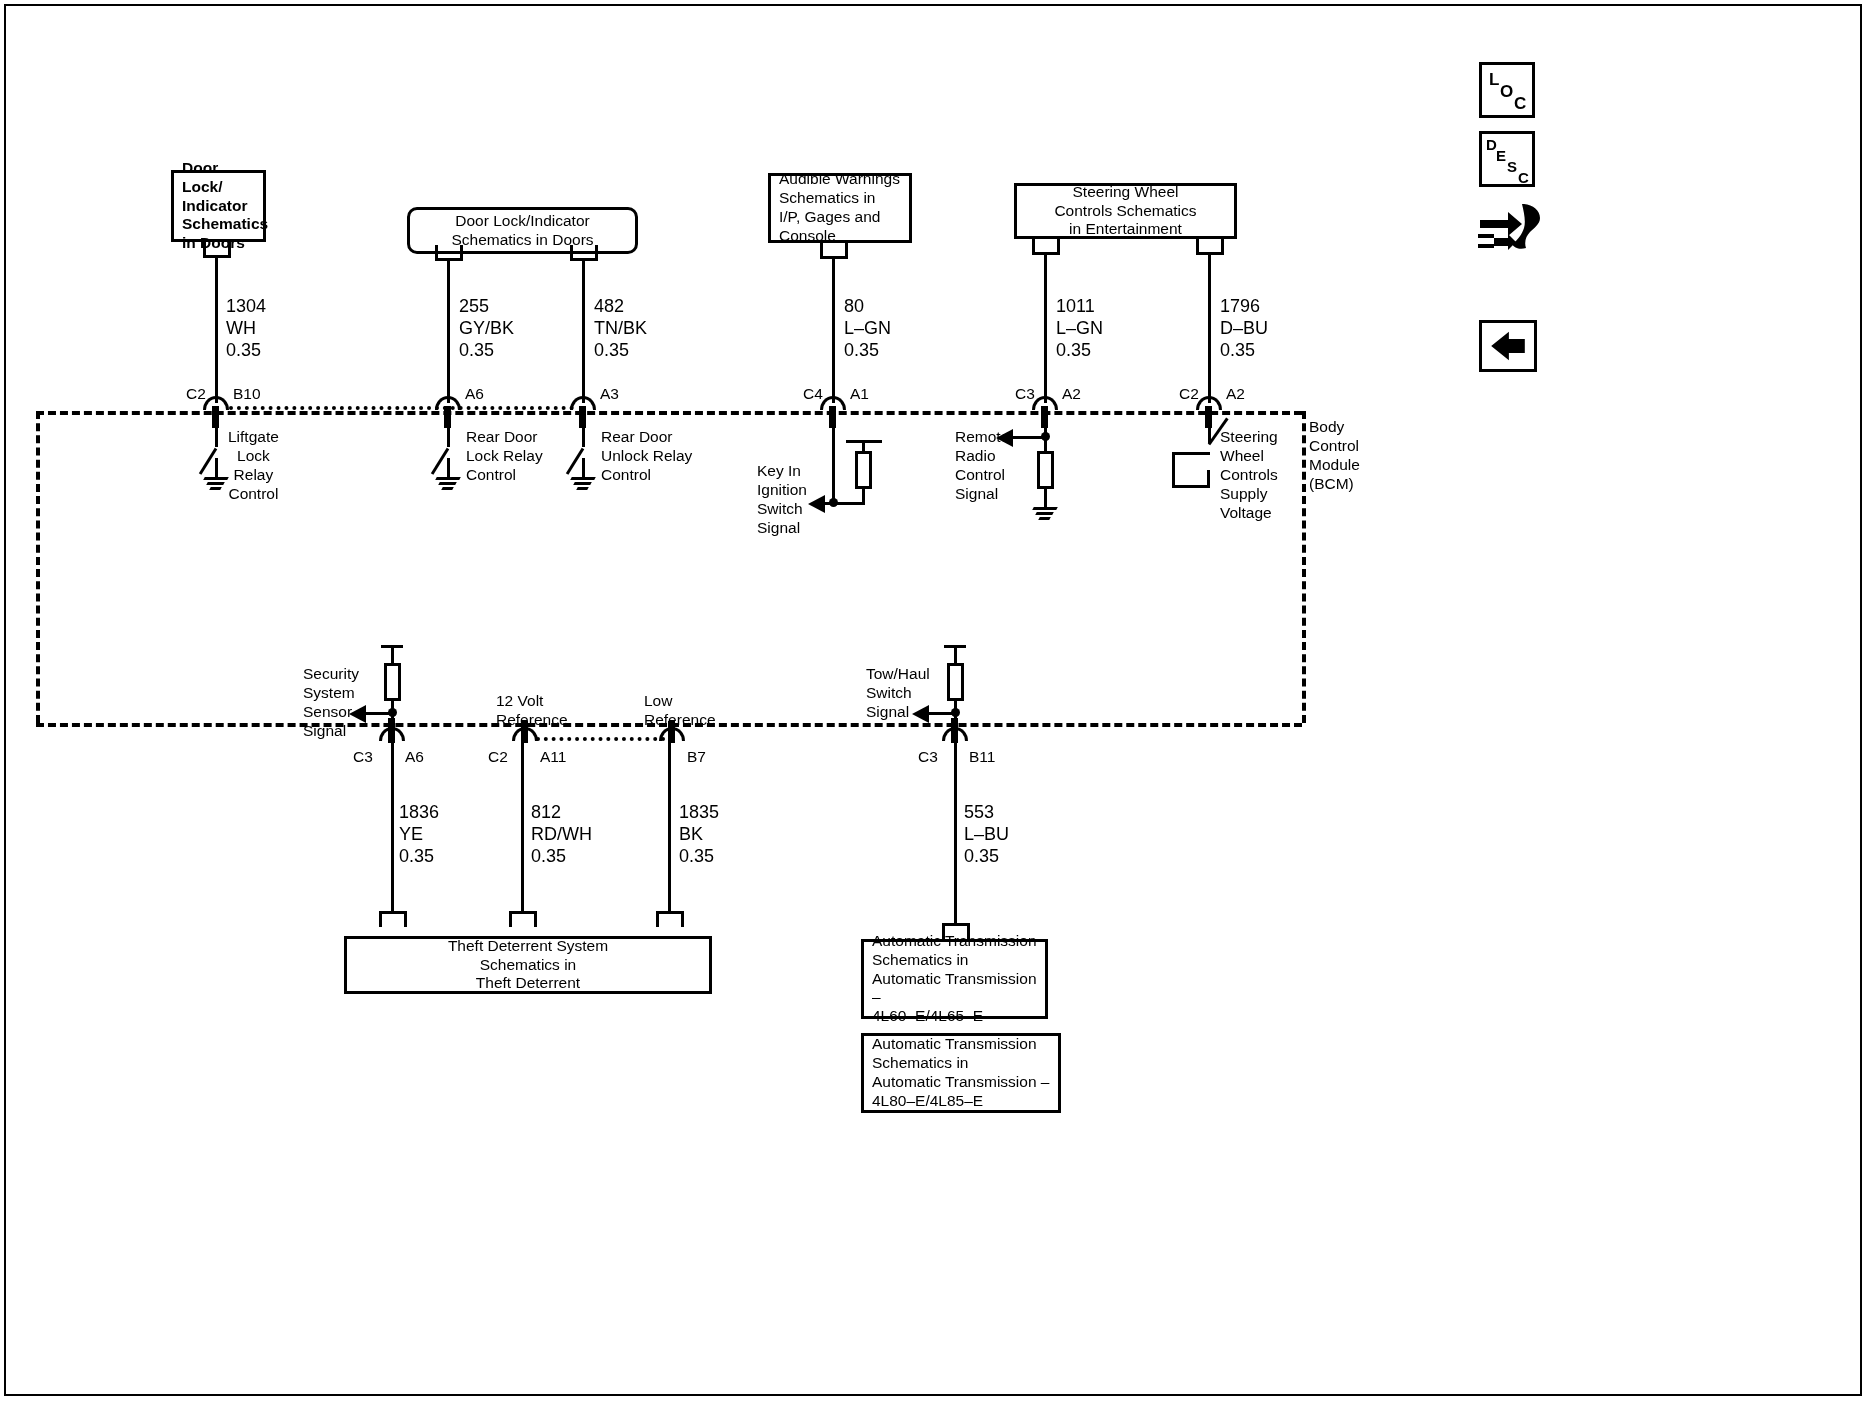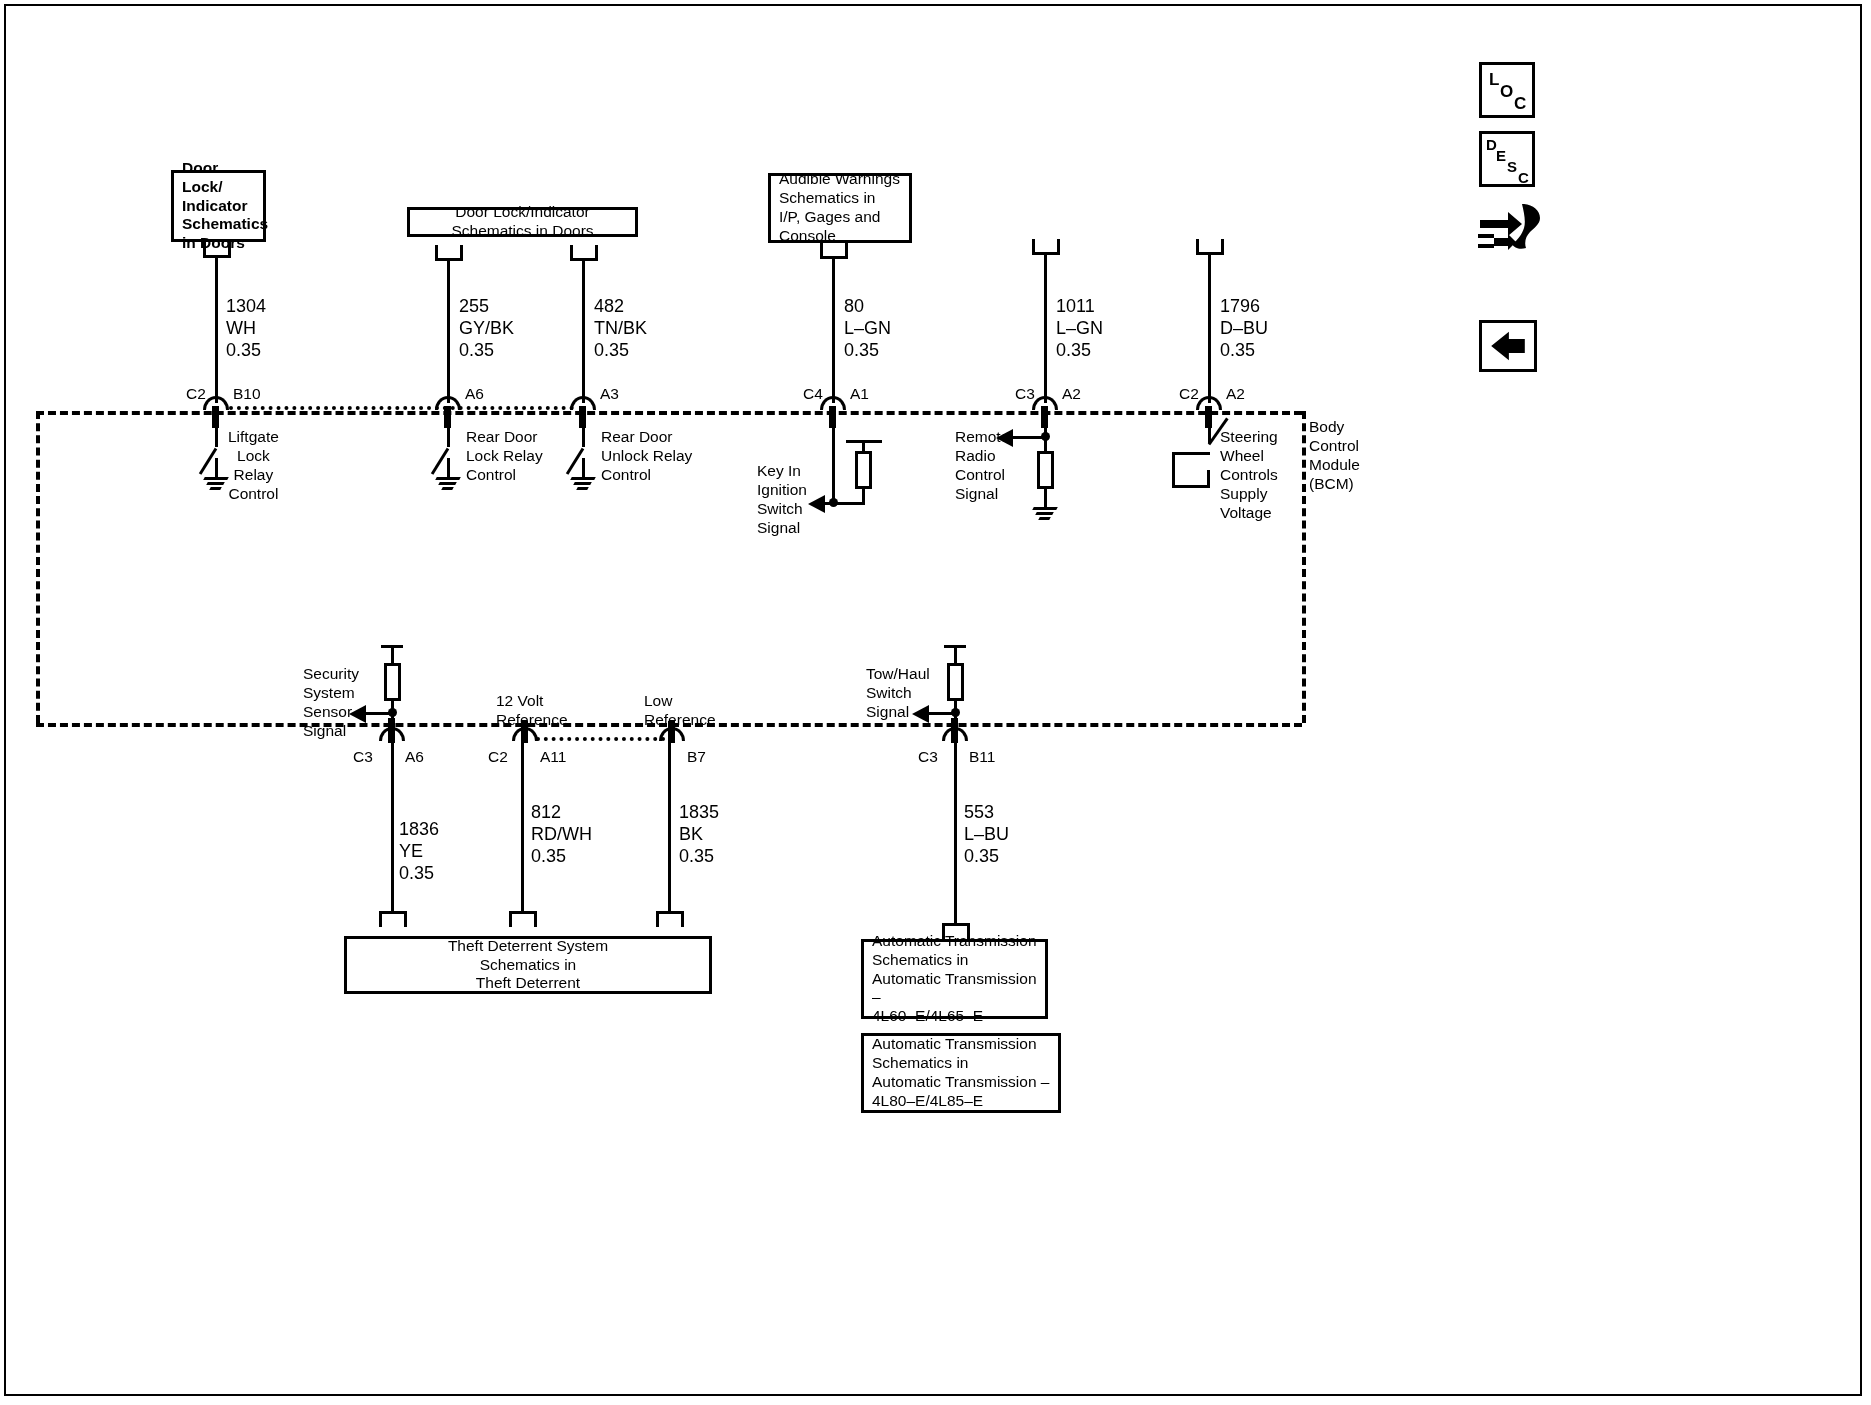--- a/index.html
+++ b/index.html
@@ -77,32 +77,37 @@
 <div id="page">
   <div class="page-border"></div>
 
   <div class="refbox left" style="left:171px;top:170px;width:95px;height:72px;font-weight:bold;">
     <div class="txt">Door Lock/
 Indicator
 Schematics
 in Doors</div>
   </div>
 
-  <div class="refbox center" style="left:407px;top:207px;width:231px;height:30px;">
+  <div class="refbox center" style="left:407px;top:207px;width:231px;height:47px;border-radius:10px;">
     <div class="txt">Door Lock/Indicator
 Schematics in Doors</div>
   </div>
 
   <div class="refbox left" style="left:768px;top:173px;width:144px;height:70px;">
     <div class="txt">Audible Warnings
 Schematics in
 I/P, Gages and
 Console</div>
   </div>
 
+  <div class="refbox center" style="left:1014px;top:183px;width:223px;height:56px;">
+    <div class="txt">Steering Wheel
+Controls Schematics
+in Entertainment</div>
+  </div>
 
   <div class="staple" style="left:203px;top:242px;width:28px;"></div>
   <div class="vwire" style="left:215px;top:255px;height:148px;"></div>
   <div class="wlabel" style="left:226px;top:296px;">1304
 WH
 0.35</div>
 
   <div class="staple" style="left:435px;top:245px;width:28px;"></div>
   <div class="vwire" style="left:447px;top:258px;height:145px;"></div>
   <div class="wlabel" style="left:459px;top:296px;">255
@@ -299,21 +304,21 @@
 
   <div class="pin" style="left:488px;top:748px;">C2</div>
   <div class="pin" style="left:540px;top:748px;">A11</div>
 
   <div class="pin" style="left:687px;top:748px;">B7</div>
 
   <div class="pin" style="left:918px;top:748px;">C3</div>
   <div class="pin" style="left:969px;top:748px;">B11</div>
 
   <div class="vwire" style="left:391px;top:741px;height:170px;"></div>
-  <div class="wlabel" style="left:399px;top:802px;margin-top:17px;">1836
+  <div class="wlabel" style="left:399px;top:802px;">1836
 YE
 0.35</div>
   <div class="staple" style="left:379px;top:911px;width:28px;border-bottom:none;border-top:3px solid #000;height:16px;"></div>
 
   <div class="vwire" style="left:521px;top:741px;height:170px;"></div>
   <div class="wlabel" style="left:531px;top:802px;">812
 RD/WH
 0.35</div>
   <div class="staple" style="left:509px;top:911px;width:28px;border-bottom:none;border-top:3px solid #000;height:16px;"></div>
 

